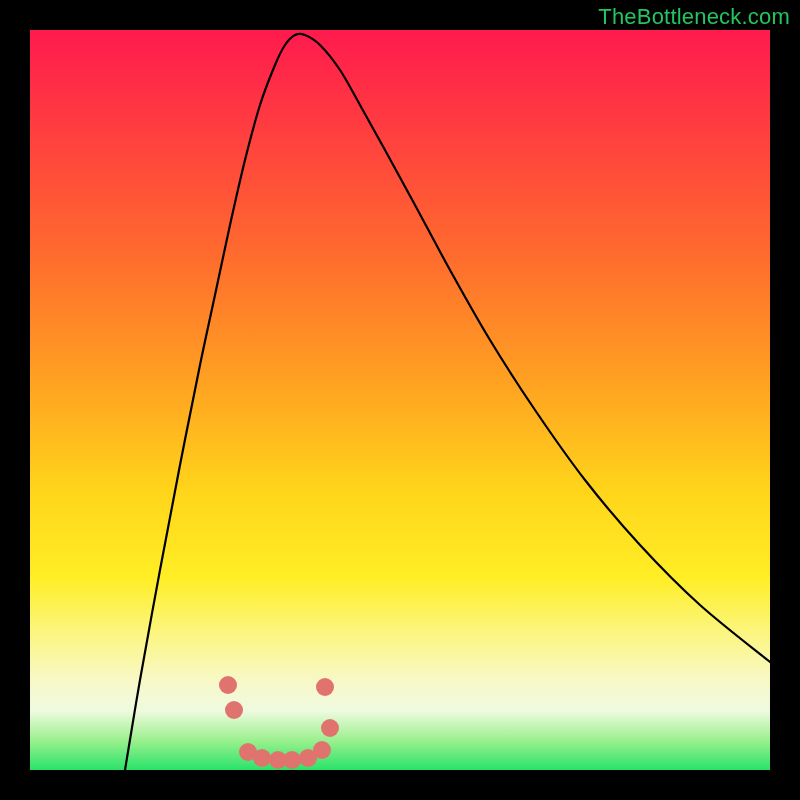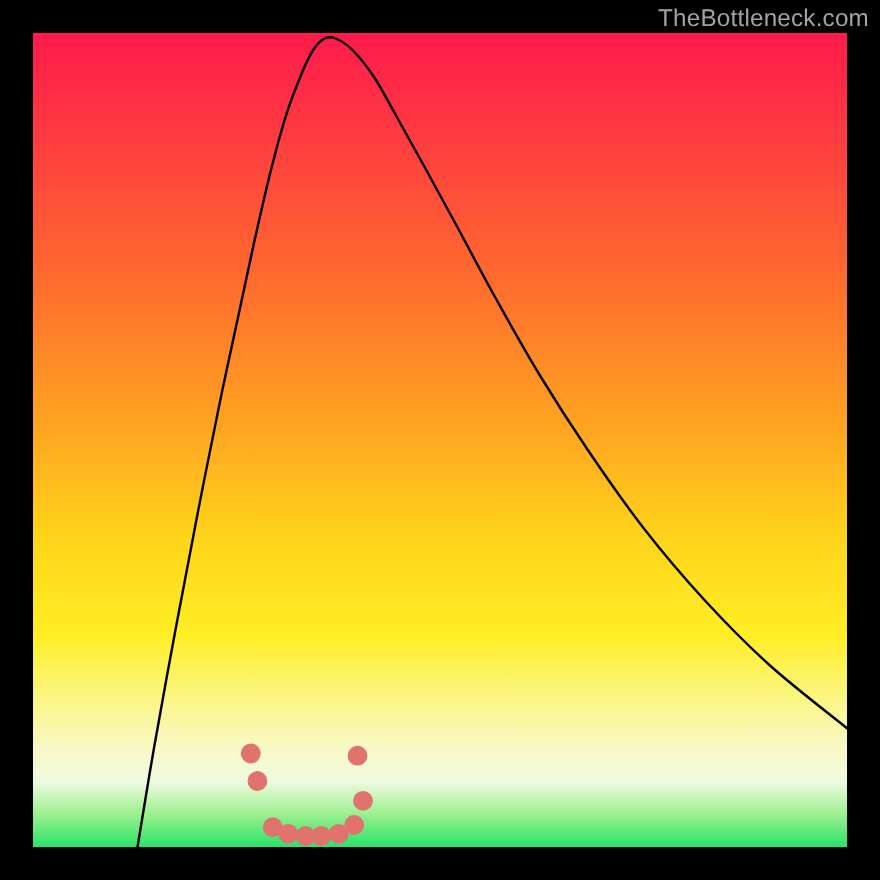--- a/index.html
+++ b/index.html
@@ -38,21 +38,21 @@
       #f8f8c8 88%,
       #eefadf 92%,
       #9bf08e 96%,
       #29e36a 100%
     );
   }
   .watermark {
     position: absolute;
     top: 4px;
     right: 10px;
-    color: #a3a3a3;
+    color: #22c55e;
     font-size: 22px;
     font-weight: 500;
     letter-spacing: 0.2px;
     user-select: none;
   }
   svg.curve {
     position: absolute;
     left: 0;
     top: 0;
     width: 740px;

